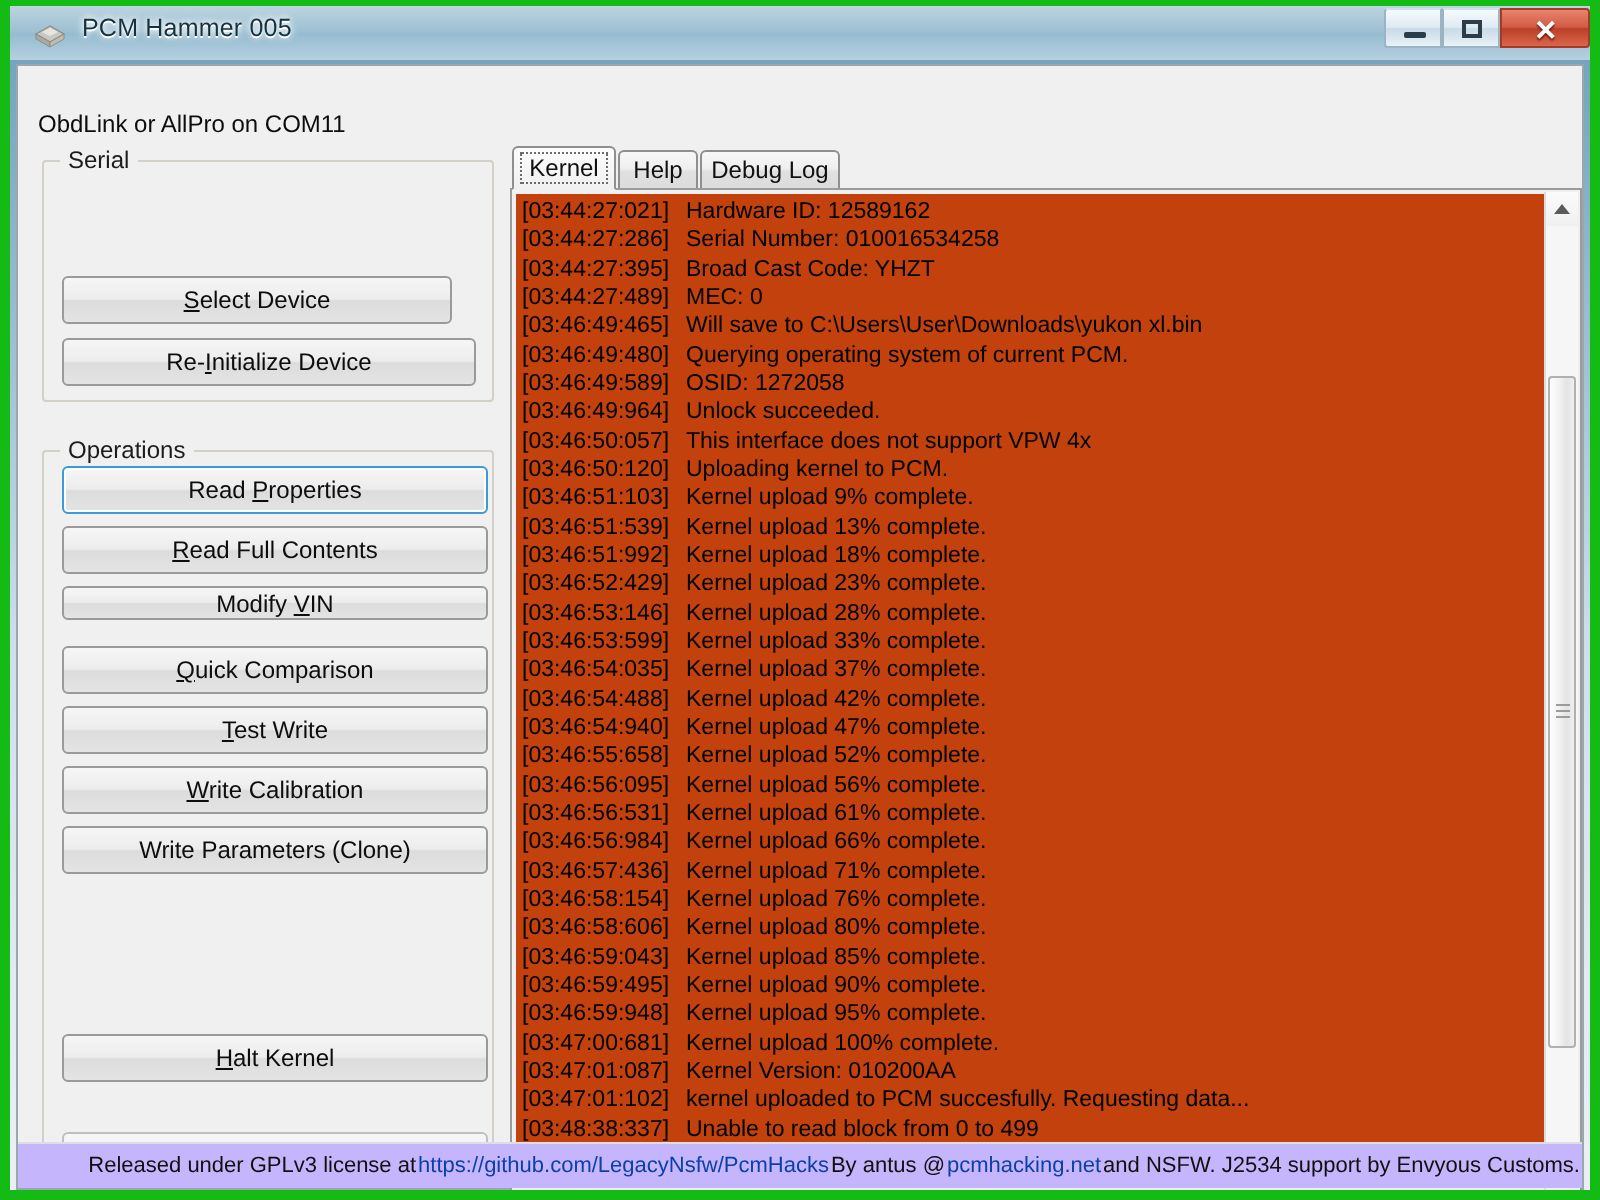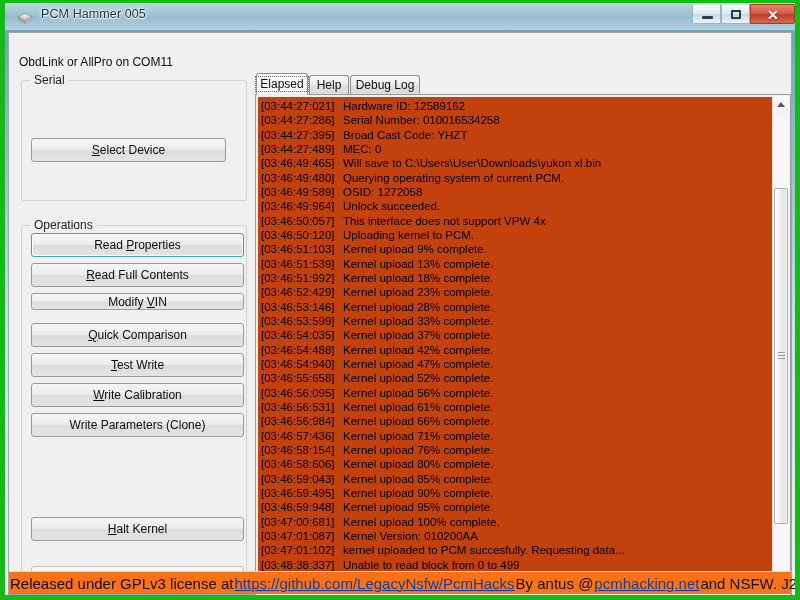--- a/index.html
+++ b/index.html
@@ -285,32 +285,31 @@
     display: block; width: 7px; height: 1px;
     background: #9b9b9b; margin-bottom: 2px;
   }
 
   
   #footer {
     position: absolute;
     left: 0; bottom: 0;
     width: 782px;
     height: 22px;
-    background: #f97316;
+    background: #c4b5fd;
     border-top: 1px solid #dedede;
     display: flex;
     align-items: center;
-    justify-content: space-between;
-    font-size: 15px;
+    justify-content: flex-end;
+    font-size: 11px;
     color: #101010;
     white-space: nowrap;
   }
   #footer a, .link {
     color: #0d3fa8;
-    text-decoration: underline;
     cursor: default;
   }
   #footer span, #footer a { display: inline-block; }
   .foot-seg { padding: 0 1px; }
 </style>
 </head>
 <body>
 
 <div id="window-frame">
 
@@ -337,20 +336,23 @@
   <div id="client">
 
     <div class="group-box" id="group-device">
       <div class="group-title">Serial</div>
     </div>
     <div id="device-name">ObdLink or AllPro on COM11</div>
 
     <div class="btn" id="btn-select-device">
       <span><u>S</u>elect Device</span>
     </div>
+    <div class="btn" id="btn-reinit-device">
+      <span>Re-<u>I</u>nitialize Device</span>
+    </div>
 
     <div class="group-box" id="group-operations">
       <div class="group-title">Operations</div>
     </div>
 
     <div class="btn focused" id="btn-read-properties">
       <span>Read <u>P</u>roperties</span>
     </div>
     <div class="btn" id="btn-read-full">
       <span><u>R</u>ead Full Contents</span>
@@ -372,21 +374,21 @@
     </div>
     <div class="btn" id="btn-halt-kernel">
       <span><u>H</u>alt Kernel</span>
     </div>
     <div class="btn disabled" id="btn-cancel">
       <span><u>C</u>ancel</span>
     </div>
 
     <div id="tab-strip">
       <div class="tab active" id="tab-results">
-        <span class="tab-inner">Elapsed</span>
+        <span class="tab-inner">Kernel</span>
       </div>
       <div class="tab" id="tab-help">
         <span>Help</span>
       </div>
       <div class="tab" id="tab-debug">
         <span>Debug Log</span>
       </div>
     </div>
 
     <div id="log-panel">

